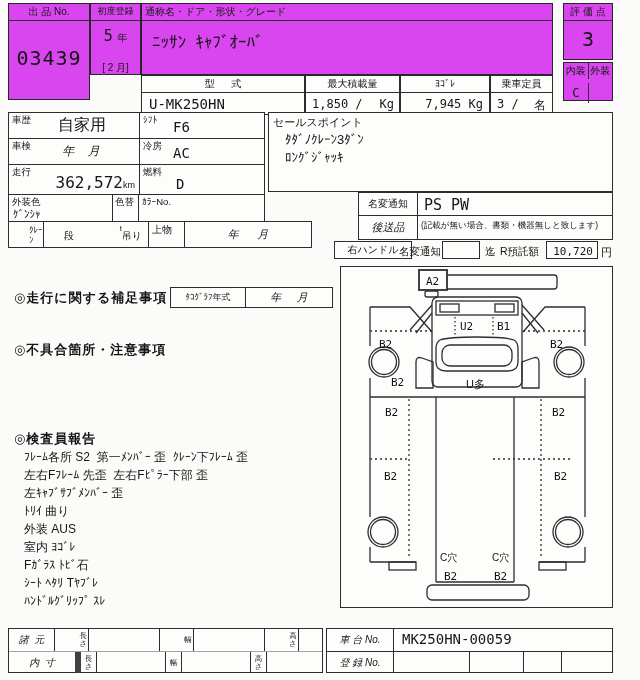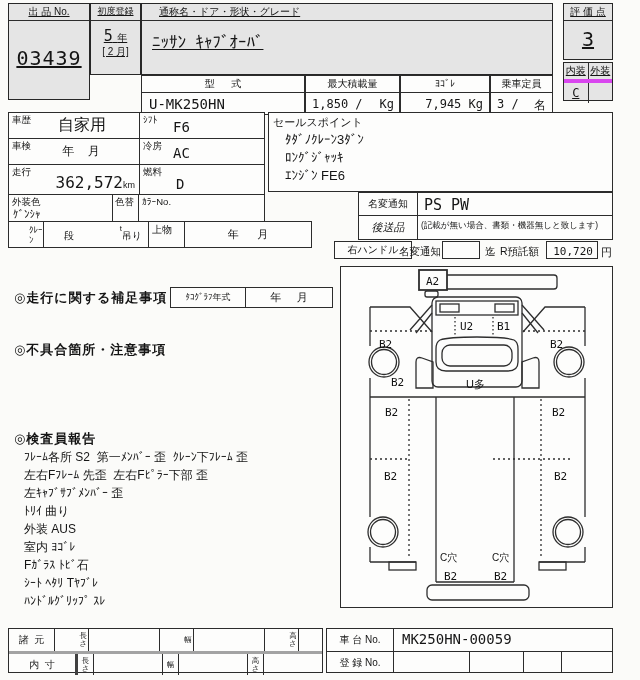--- a/index.html
+++ b/index.html
@@ -1,24 +1,24 @@
 <!DOCTYPE html>
 <html><head>
 <meta charset="utf-8">
 <style>
   html,body{margin:0;padding:0;}
   body{width:640px;height:680px;background:#f2f2ef;font-family:"Liberation Sans","DejaVu Sans",sans-serif;color:#151515;}
   #sheet{position:relative;width:640px;height:680px;background:#fbfbf9;overflow:hidden;}
   .a{position:absolute;box-sizing:border-box;}
-  .b{border:1.6px solid #272727;background:#e5e5e5;text-decoration:underline;}
+  .b{border:1.6px solid #272727;background:#d946ef;}
   .b1{border:1px solid #2c2c2c;background:#fdfdfc;}
   .lbl{position:absolute;top:1px;left:3px;font-size:9.5px;white-space:pre;}
   .hdr{border-bottom:1px solid #2c2c2c;font-size:10px;text-align:center;white-space:pre;line-height:15px;height:16px;}
   .vc{display:flex;align-items:center;justify-content:center;}
-  .pre{white-space:pre;}
+  .pre{white-space:pre;font-style:italic;}
   .mono{font-family:"DejaVu Sans Mono","Liberation Mono",monospace;}
   .heading{font-size:13px;font-weight:600;letter-spacing:1px;white-space:pre;}
   .insp{font-size:12px;white-space:pre;line-height:18px;}
   .tiny{font-size:7.5px;line-height:8px;text-align:center;}
   svg text{font-size:11px;fill:#111;stroke:none;font-family:"DejaVu Sans Mono","Liberation Mono",monospace;}
   svg .k{font-family:"Liberation Sans","DejaVu Sans",sans-serif;}
 </style>
 </head>
 <body>
 
@@ -28,25 +28,25 @@
     <div class="hdr">出 品 No.</div>
     <div class="vc mono" style="height:74px;font-size:20px;letter-spacing:1px;">03439</div>
   </div>
 
   <div class="a b" style="left:90px;top:3px;width:51px;height:72px;">
     <div class="hdr" style="font-size:9px;">初度登録</div>
     <div style="text-align:center;margin-top:6px;">
       <span class="mono" style="font-size:15px;">5</span>
       <span style="font-size:10px;">年</span>
     </div>
-    <div style="text-align:center;font-size:10px;margin-top:0;">[ 2 月]</div>
+    <div style="text-align:center;font-size:10px;margin-top:16px;">[ 2 月]</div>
   </div>
 
   <div class="a b" style="left:141px;top:3px;width:412px;height:72px;">
-    <div class="hdr" style="text-align:left;padding-left:17px;">通称名・ドア・形状・グレード</div>
+    <div class="hdr" style="text-align:left;padding-left:3px;">通称名・ドア・形状・グレード</div>
     <div style="padding:12px 0 0 10px;font-size:17px;font-weight:500;white-space:pre;">ﾆｯｻﾝ  ｷｬﾌﾞｵｰﾊﾞ</div>
   </div>
 
   <div class="a b1" style="left:141px;top:75px;width:164px;height:40px;">
     <div class="hdr">型      式</div>
     <div class="mono" style="font-size:14px;padding:3px 0 0 7px;">U-MK250HN</div>
   </div>
   <div class="a b1" style="left:305px;top:75px;width:95px;height:40px;">
     <div class="hdr">最大積載量</div>
     <div class="mono" style="display:flex;justify-content:space-between;padding:4px 5px 0 6px;font-size:12px;">
@@ -134,21 +134,20 @@
   </div>
   <div class="a b1" style="left:184px;top:221px;width:128px;height:27px;">
     <div class="vc pre" style="height:100%;font-size:11px;">年      月</div>
   </div>
 
   <div class="a b1" style="left:268px;top:112px;width:345px;height:80px;">
     <div style="font-size:11px;padding:2px 0 0 4px;">セールスポイント</div>
     <div style="font-size:13px;padding:1px 0 0 16px;line-height:18px;">
       <div>ﾀﾀﾞﾉｸﾚｰﾝ3ﾀﾞﾝ</div>
       <div>ﾛﾝｸﾞｼﾞｬｯｷ</div>
-      <div>ｴﾝｼﾞﾝ FE6</div>
     </div>
   </div>
 
   <div class="a b1" style="left:358px;top:192px;width:255px;height:24px;display:flex;">
     <div class="vc" style="width:58px;border-right:1px solid #2c2c2c;font-size:10px;">名変通知</div>
     <div class="mono" style="font-size:15px;padding:3px 0 0 6px;">PS PW</div>
   </div>
 
   <div class="a b1" style="left:358px;top:215px;width:255px;height:25px;display:flex;">
     <div class="vc" style="width:58px;border-right:1px solid #2c2c2c;font-size:11px;font-style:italic;">後送品</div>
@@ -246,31 +245,31 @@
       <text x="213" y="213">B2</text>
       <text x="103" y="313">B2</text>
       <text x="153" y="313">B2</text>
 
       <text x="99" y="294" class="k" style="font-size:10px;">C穴</text>
       <text x="151" y="294" class="k" style="font-size:10px;">C穴</text>
     </svg>
   </div>
 
   <div class="a b1" style="left:8px;top:628px;width:315px;height:45px;">
-    <div style="display:flex;height:22px;border-bottom:3px solid #a3a3a3;gap:23px;">
+    <div style="display:flex;height:22px;border-bottom:1px solid #a3a3a3;gap:23px;">
       <div class="vc pre" style="width:66px;border-right:1px solid #2c2c2c;font-size:10px;">諸  元</div>
       <div class="vc tiny" style="width:15px;border-right:1px solid #2c2c2c;">長さ</div>
       <div style="width:68px;border-right:1px solid #2c2c2c;"></div>
       <div class="vc tiny" style="width:15px;border-right:1px solid #2c2c2c;">幅</div>
       <div style="width:68px;border-right:1px solid #2c2c2c;"></div>
       <div class="vc tiny" style="width:15px;border-right:1px solid #2c2c2c;">高さ</div>
       <div style="flex:1;"></div>
     </div>
     <div style="display:flex;height:21px;">
-      <div class="vc pre" style="width:66px;border-right:3px solid #404040;font-size:10px;">内  寸</div>
+      <div class="vc pre" style="width:66px;border-right:6px solid #404040;font-size:10px;">内  寸</div>
       <div class="vc tiny" style="width:15px;border-right:1px solid #2c2c2c;">長さ</div>
       <div style="width:68px;border-right:1px solid #2c2c2c;"></div>
       <div class="vc tiny" style="width:15px;border-right:1px solid #2c2c2c;">幅</div>
       <div style="width:68px;border-right:1px solid #2c2c2c;"></div>
       <div class="vc tiny" style="width:15px;border-right:1px solid #2c2c2c;">高さ</div>
       <div style="flex:1;"></div>
     </div>
   </div>
 
   <div class="a b1" style="left:326px;top:628px;width:287px;height:45px;">

